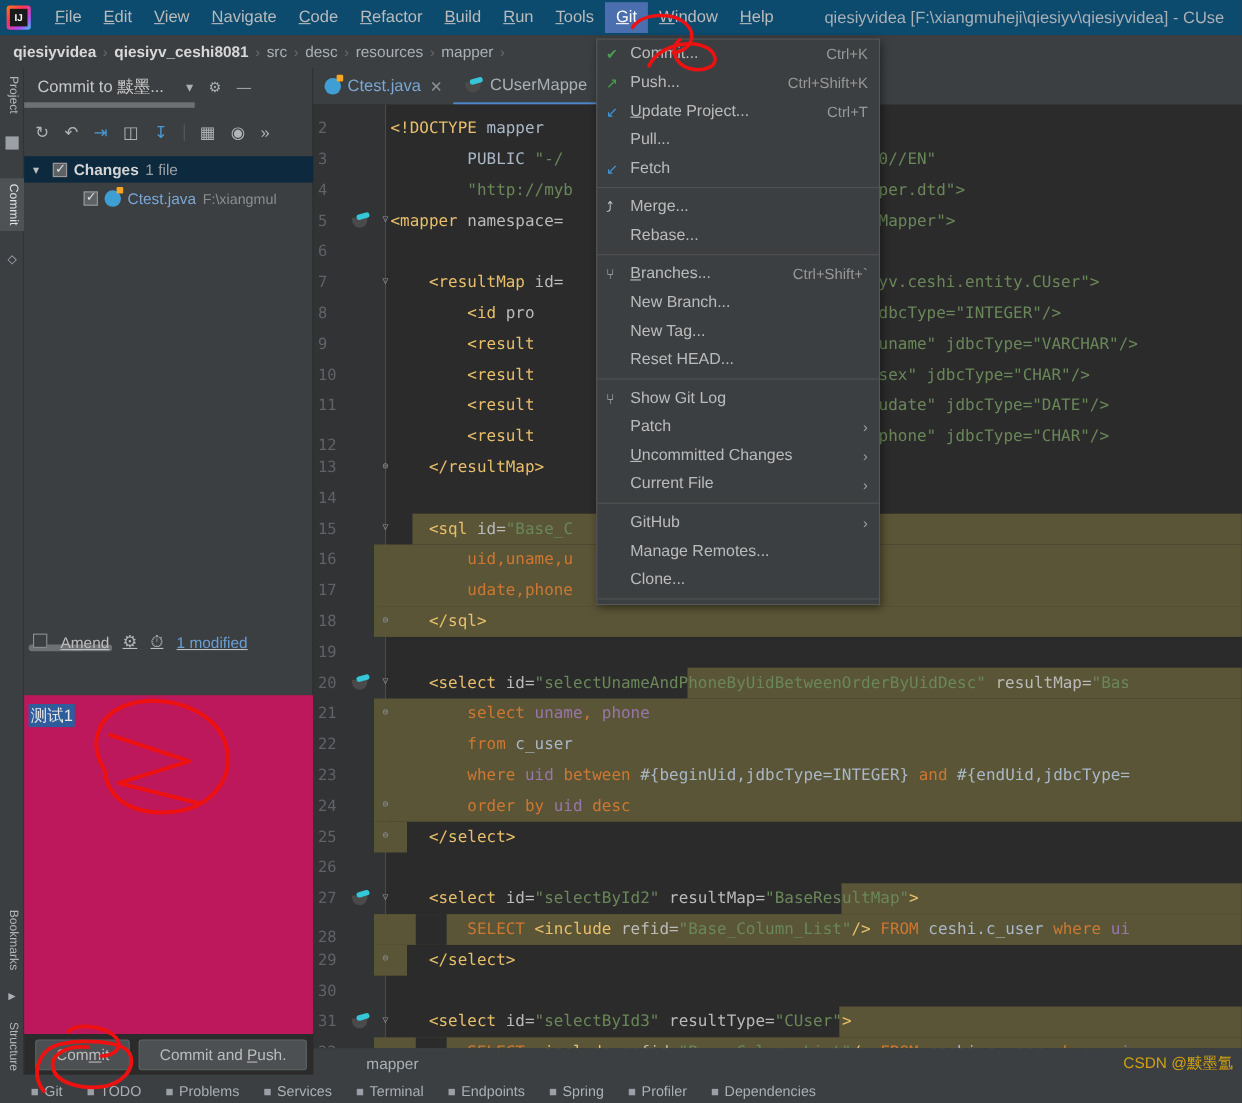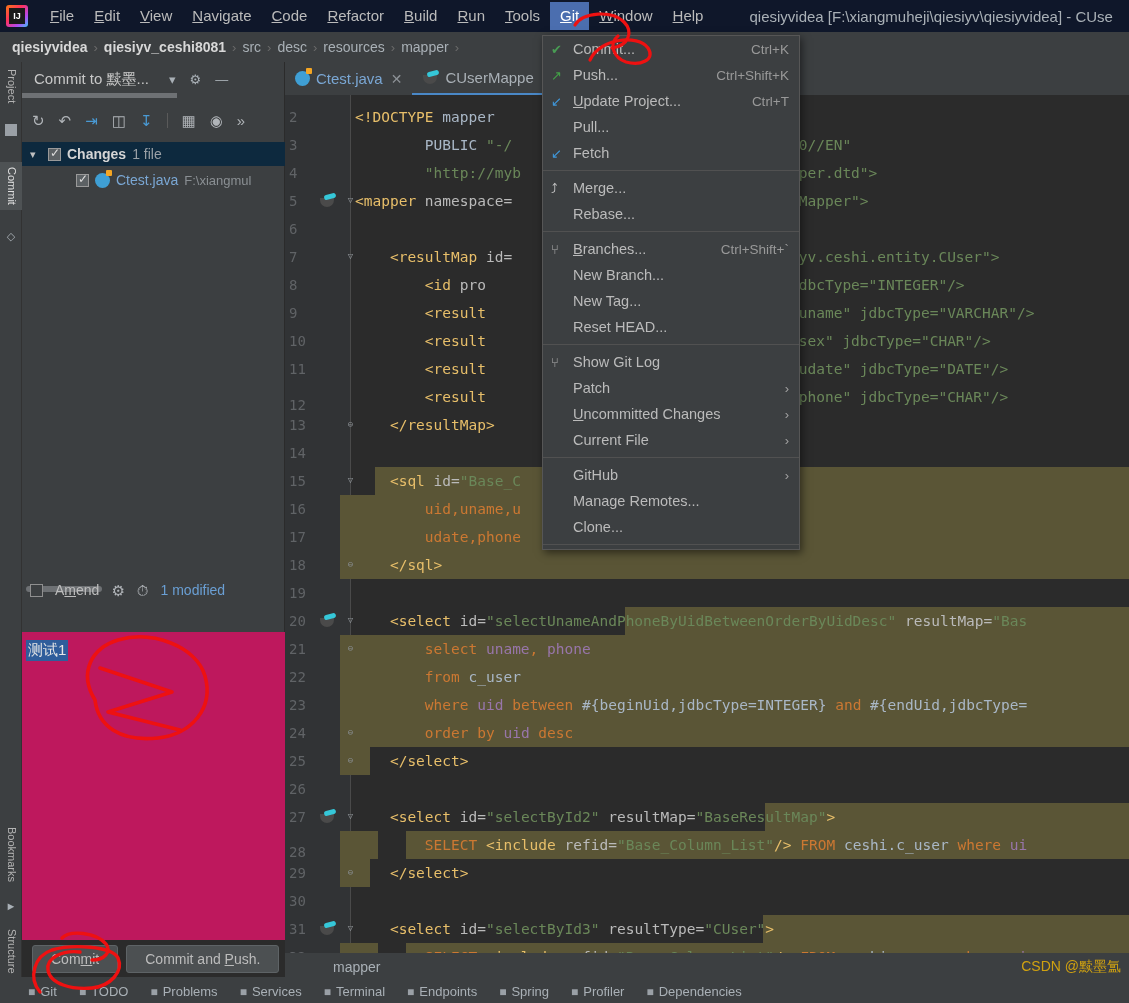--- a/index.html
+++ b/index.html
@@ -7,21 +7,21 @@
     width: 1129px; height: 1003px;
     background: #3c3f41;
     font-family: "Liberation Sans", sans-serif;
     overflow: hidden;
   }
   #app { position: relative; width: 1129px; height: 1003px; }
 
   
   .menubar {
     position: absolute; left: 0; top: 0; width: 1129px; height: 32px;
-    background: #0f172a; display: flex; align-items: center;
+    background: #0c4a6e; display: flex; align-items: center;
   }
   .ij-logo {
     width: 22px; height: 22px; margin: 0 12px 0 6px; position: relative;
     background: linear-gradient(135deg,#f97a12 0%,#fe315d 38%,#b24af0 72%,#3dc3f5 100%);
     border-radius: 3px;
   }
   .ij-logo::after {
     content: "IJ"; position: absolute; left: 3px; top: 3px;
     width: 16px; height: 16px; background: #1a1a1a; color: #fff;
     font-size: 9px; line-height: 16px; text-align: center; font-weight: bold;
@@ -118,22 +118,22 @@
   }
   .file-name { color: #7aa7d4; }
   .file-path { color: #8a8f93; font-size: 13px; }
 
   .ctw-scroll {
     position: absolute; left: 26px; top: 586px; width: 76px; height: 6px;
     background: #6e7174; border-radius: 3px;
   }
   .amend-bar {
     position: absolute; left: 22px; top: 576px; width: 263px; height: 28px;
-    display: flex; align-items: center; padding-left: 8px; gap: 12px;
-    font-size: 14px; color: #bdbdbd;
+    display: flex; align-items: flex-start; padding-left: 8px; gap: 12px;
+    font-size: 14px; color: #bdbdbd; text-decoration: underline;
   }
   .cb-empty {
     width: 13px; height: 13px; border: 1px solid #8f8f8f; background: #3c3f41;
     flex: 0 0 auto;
   }
   .modified-text { color: #6a9fd4; }
 
   .msg-area {
     position: absolute; left: 22px; top: 632px; width: 263px; height: 308px;
     background: #be185d;

